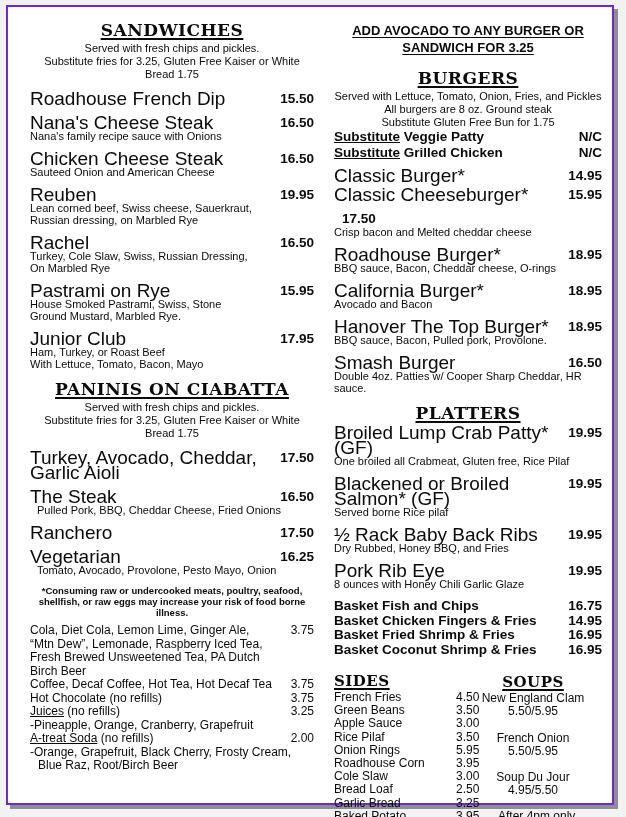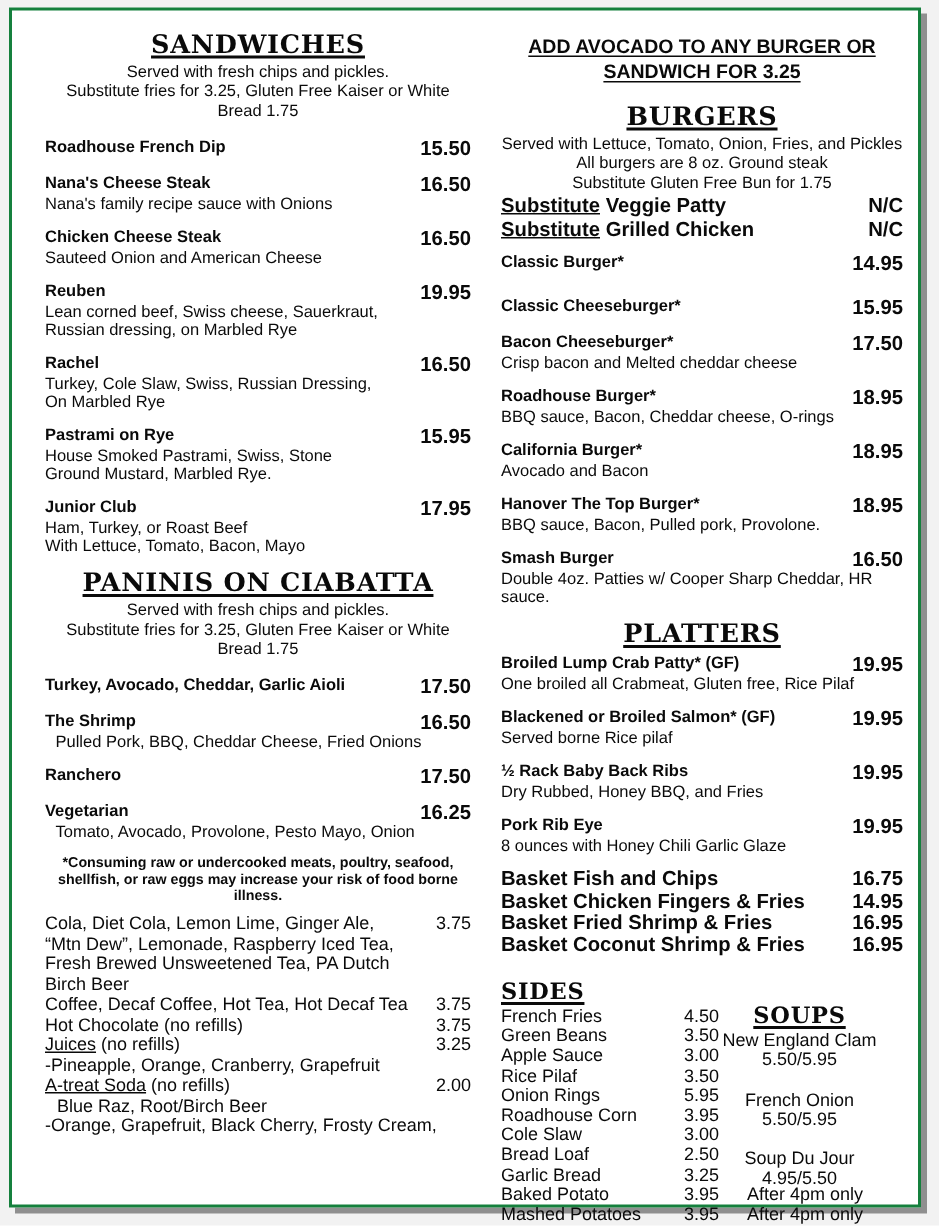--- a/index.html
+++ b/index.html
@@ -9,21 +9,21 @@
     background: #f2f2f2;
     font-family: "Liberation Sans", sans-serif;
     color: #0a0a0a;
     overflow: hidden;
     position: relative;
   }
   .page {
     position: absolute; left: 6px; top: 5px;
     width: 608px; height: 800px;
     background: #ffffff;
-    border: 2px solid #15803d;
+    border: 2px solid #6d28d9;
     box-shadow: 4px 4px 0 #8f8f8f;
     padding: 13px 12px 0 22px;
   }
   .cols { display: flex; gap: 20px; }
   .col-left  { width: 284px; flex: none; }
   .col-right { width: 268px; flex: none; }
 
   .shead {
     font-family: "DejaVu Serif", serif;
     font-weight: bold;
@@ -34,25 +34,25 @@
     text-decoration-thickness: 2px;
     text-underline-offset: 2px;
     letter-spacing: 0.5px;
     margin: 0 0 2px 0;
   }
   .subnote { font-size: 11px; line-height: 13px; text-align: center; }
   .subblock { margin-bottom: 10px; }
 
   .item { margin-bottom: 9px; }
   .irow { display: flex; justify-content: space-between; align-items: flex-start; }
-  .iname  { font-weight: bold; font-size: 11px; line-height: 15px; }
+  .iname  { font-weight: normal; font-size: 19px; line-height: 15px; }
   .iprice { font-weight: bold; font-size: 13.5px; line-height: 15px; white-space: nowrap; padding-left: 8px; }
   .idesc  { font-size: 11px; line-height: 12px; white-space: pre-line; }
   .idesc.ind { padding-left: 7px; }
-  .mb2 { margin-bottom: 14px; }
+  .mb2 { margin-bottom: 4px; }
 
   .disclaimer {
     font-size: 9.5px; line-height: 11px; font-weight: bold;
     text-align: center; margin: 2px 0 6px 0;
   }
 
   .sd-row { display: flex; justify-content: space-between; align-items: flex-start; }
   .sd-name { font-size: 12px; line-height: 13.5px; white-space: pre-line; }
   .sd-name .u { text-decoration: underline; }
   .sd-price { font-size: 12px; line-height: 13.5px; padding-left: 6px; white-space: nowrap; }
@@ -75,21 +75,21 @@
   .shead3 {
     font-family: "DejaVu Serif", serif;
     font-weight: bold; font-size: 15px; line-height: 18px;
     text-decoration: underline; text-decoration-thickness: 2px; text-underline-offset: 2px;
     letter-spacing: 0.5px;
     margin: 0 0 1px 0;
   }
   .side-row { display: grid; grid-template-columns: 122px 42px 1fr; font-size: 12px; line-height: 13.2px; }
   .side-note { padding-left: 0; }
   .soups {
-    position: absolute; top: 16px; right: 0; width: 138px; text-align: center;
+    position: absolute; top: 1px; right: 0; width: 138px; text-align: center;
   }
   .soup-line { font-size: 12px; line-height: 13.2px; min-height: 13.2px; }
 </style>
 </head>
 <body>
 
 <div class="page">
   <div class="cols">
 
     <div class="col-left">
@@ -163,21 +163,21 @@
         </div>
 
         <div class="item">
           <div class="irow">
               <span class="iname">Turkey, Avocado, Cheddar, Garlic Aioli</span>
               <span class="iprice">17.50</span>
             </div>
         </div>
         <div class="item">
           <div class="irow">
-              <span class="iname">The Shrimp</span>
+              <span class="iname">The Steak</span>
               <span class="iprice">16.50</span>
             </div>
           <div class="idesc ind">Pulled Pork, BBQ, Cheddar Cheese, Fried Onions</div>
         </div>
         <div class="item">
           <div class="irow">
               <span class="iname">Ranchero</span>
               <span class="iprice">17.50</span>
             </div>
         </div>
@@ -214,24 +214,24 @@
           <span class="sd-price">3.25</span>
         </div>
         <div class="sd-row">
           <span class="sd-name">-Pineapple, Orange, Cranberry, Grapefruit</span>
         </div>
         <div class="sd-row">
           <span class="sd-name"><span class="u">A-treat Soda</span><span> (no refills)</span></span>
           <span class="sd-price">2.00</span>
         </div>
         <div class="sd-row">
+          <span class="sd-name">-Orange, Grapefruit, Black Cherry, Frosty Cream,</span>
+        </div>
+        <div class="sd-row">
           <span class="sd-name sd-ind">Blue Raz, Root/Birch Beer</span>
-        </div>
-        <div class="sd-row">
-          <span class="sd-name">-Orange, Grapefruit, Black Cherry, Frosty Cream,</span>
         </div>
 
       </section>
     </div>
 
     <div class="col-right">
 
       <div class="avocado">
         <div>ADD AVOCADO TO ANY BURGER OR</div>
         <div>SANDWICH FOR 3.25</div>
@@ -262,21 +262,20 @@
             </div>
         </div>
         <div class="item">
           <div class="irow">
               <span class="iname">Classic Cheeseburger*</span>
               <span class="iprice">15.95</span>
             </div>
         </div>
         <div class="item">
           <div class="irow">
-              <span class="iname">Bacon Cheeseburger*</span>
               <span class="iprice">17.50</span>
             </div>
           <div class="idesc">Crisp bacon and Melted cheddar cheese</div>
         </div>
         <div class="item">
           <div class="irow">
               <span class="iname">Roadhouse Burger*</span>
               <span class="iprice">18.95</span>
             </div>
           <div class="idesc">BBQ sauce, Bacon, Cheddar cheese, O-rings</div>

